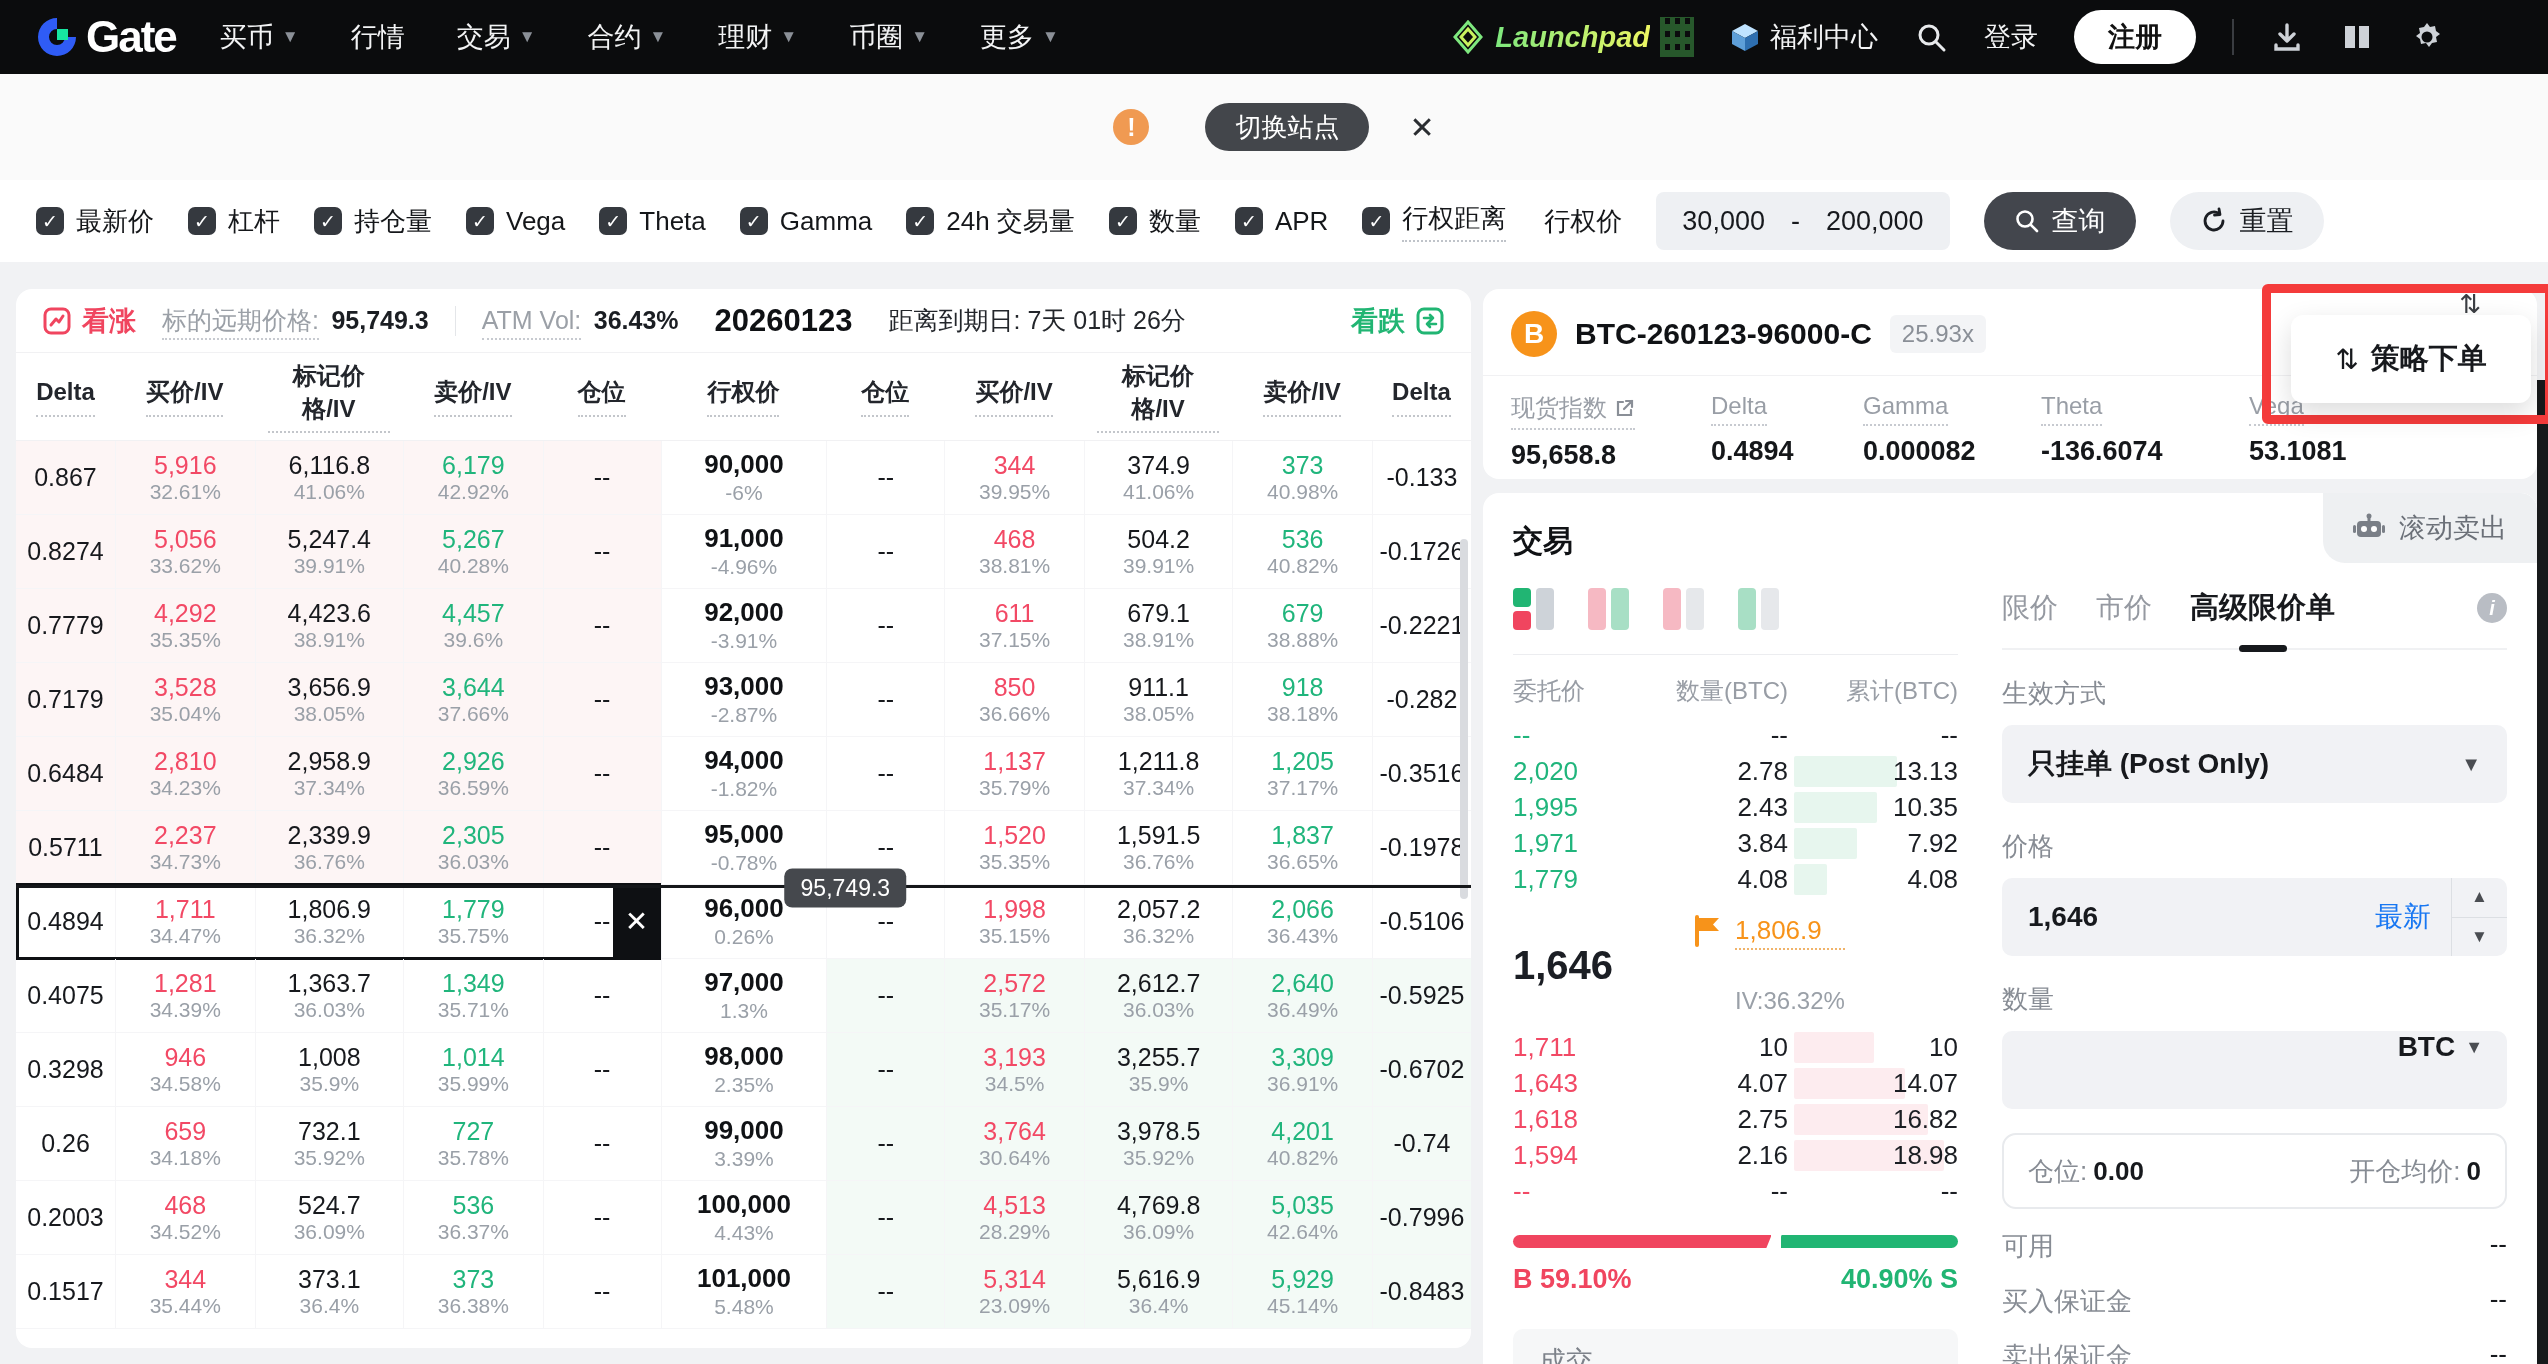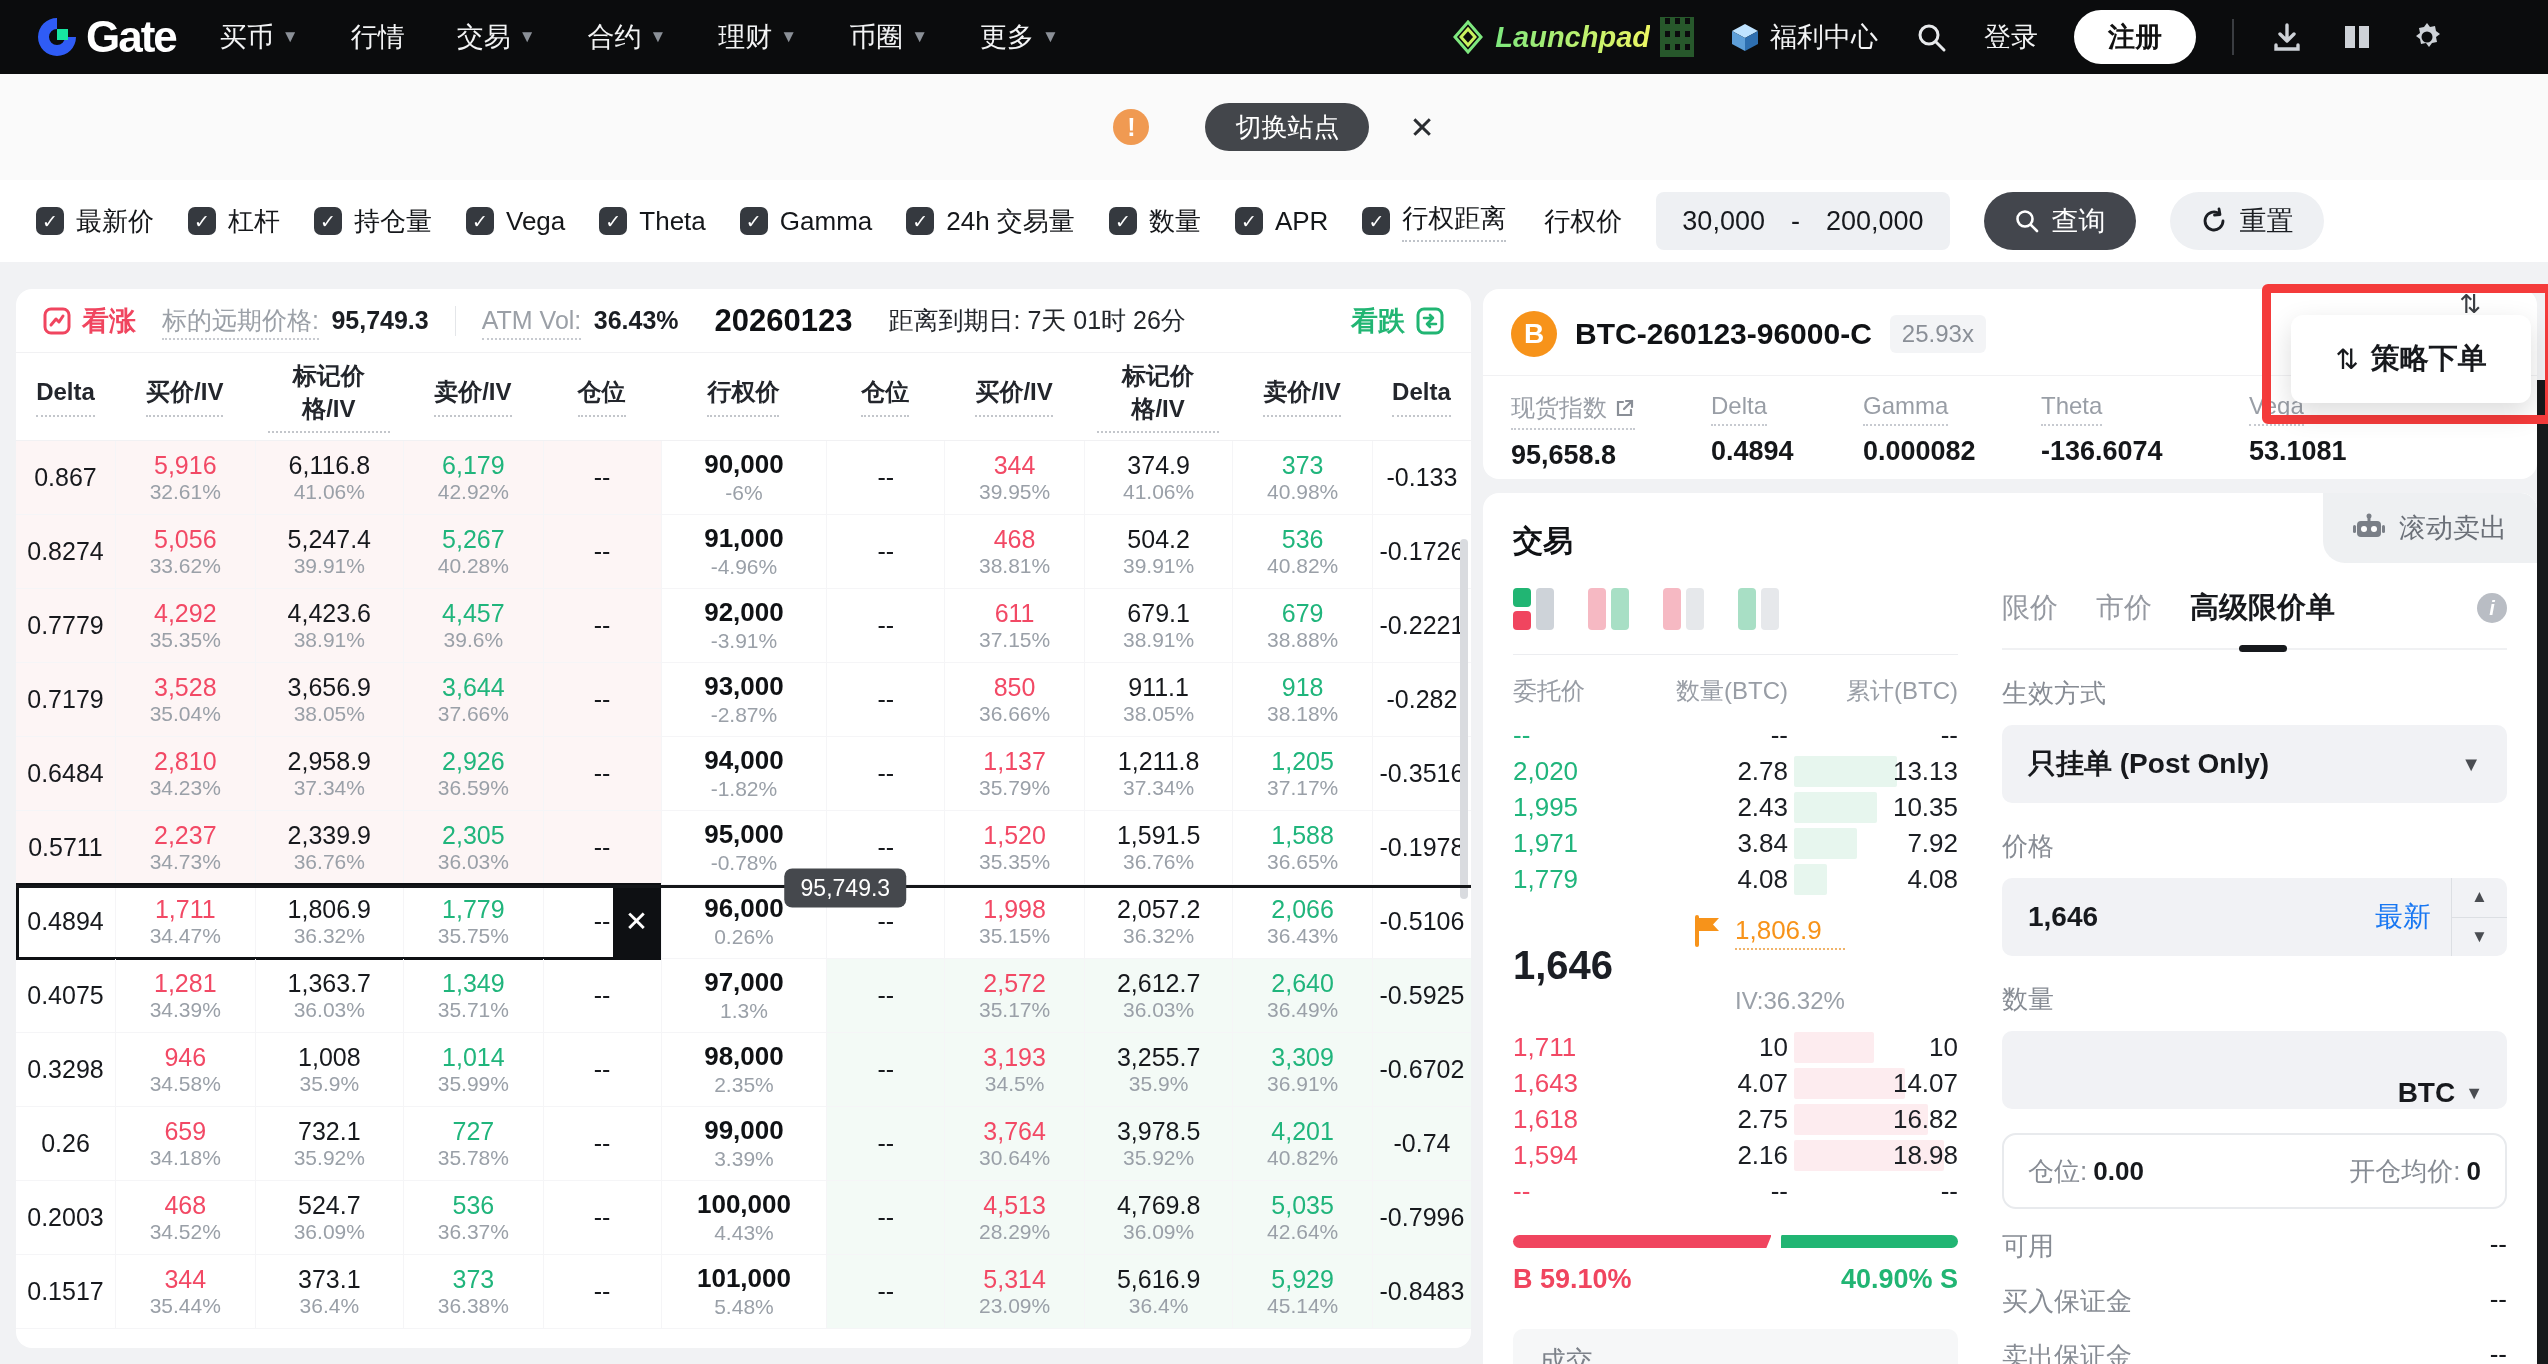--- a/index.html
+++ b/index.html
@@ -147,21 +147,21 @@
   .flabel { margin-top:26px; font-size:26px; color:#878c94; }
   .fselect { margin-top:14px; background:#f1f2f5; border-radius:10px; height:78px; display:flex; align-items:center;
              padding:0 26px; font-size:28px; font-weight:600; color:#17191d; cursor:pointer; }
   .fselect .car { margin-left:auto; color:#4a4d52; font-size:20px; }
   .pricebox { margin-top:14px; background:#f1f2f5; border-radius:10px; height:78px; display:flex; align-items:center; overflow:hidden; }
   .pricebox .pv { font-size:28px; font-weight:600; color:#17191d; padding-left:26px; }
   .pricebox .latest { margin-left:auto; color:#1877f2; font-size:28px; padding-right:20px; cursor:pointer; }
   .stepper { width:56px; align-self:stretch; border-left:1px solid #dcdfe3; display:flex; flex-direction:column; }
   .stepper div { flex:1; display:flex; align-items:center; justify-content:center; color:#4a4d52; font-size:17px; cursor:pointer; }
   .stepper div:first-child { border-bottom:1px solid #dcdfe3; }
-  .qtybox { margin-top:14px; background:#f1f2f5; border-radius:10px; height:78px; display:flex; align-items:flex-end;
+  .qtybox { margin-top:14px; background:#f1f2f5; border-radius:10px; height:78px; display:flex; align-items:flex-start;
             padding:0 24px; }
   .qtybox .unit { margin-left:auto; font-size:28px; font-weight:600; color:#17191d; display:flex; align-items:center; gap:10px; cursor:pointer; }
   .qtybox .unit .car { font-size:18px; color:#4a4d52; }
   .posbox { margin-top:24px; border:2px solid #e8eaed; border-radius:14px; height:76px; display:flex; align-items:center;
             justify-content:space-between; padding:0 24px; font-size:26px;gap:36px; }
   .posbox .g { color:#878c94; } .posbox b { color:#17191d; font-weight:600; margin-left:6px; }
   .balrow { display:flex; justify-content:space-between; font-size:26px; margin-top:20px; }
   .balrow .g { color:#878c94; } .balrow .v { color:#17191d; }
 
   .right-strip { position:absolute; right:0; top:380px; bottom:0; width:11px; background:#17191b; z-index:6; }
@@ -648,21 +648,21 @@
             </div>
             <div class="cell">
               <span class="cv red">1,520</span>
               <span class="cs">35.35%</span>
             </div>
             <div class="cell">
               <span class="cv">1,591.5</span>
               <span class="cs">36.76%</span>
             </div>
             <div class="cell">
-              <span class="cv grn">1,588</span>
+              <span class="cv grn">1,837</span>
               <span class="cs">36.65%</span>
             </div>
             <div class="cell">
               <span class="cv">-0.1978</span>
             </div>
           </div>
           <div class="row chaingrid">
             <div class="cell">
               <span class="cv">0.4894</span>
             </div>

